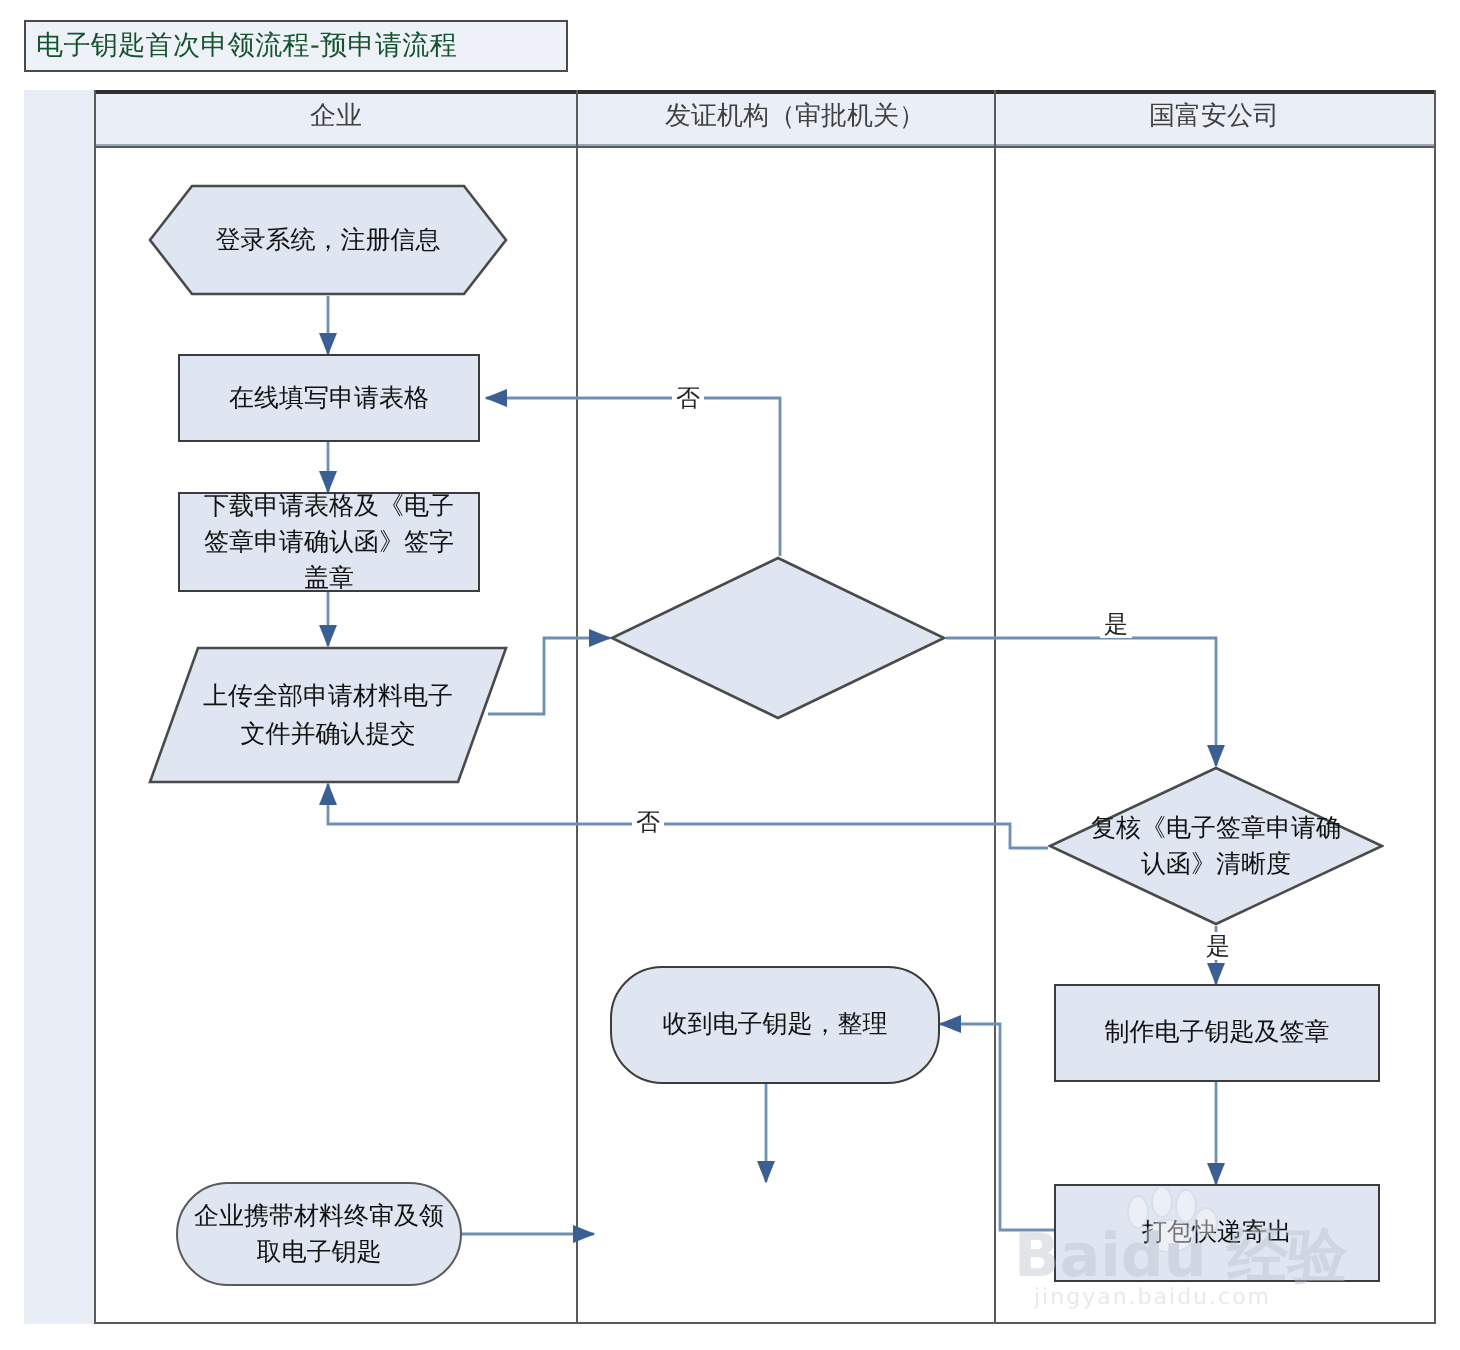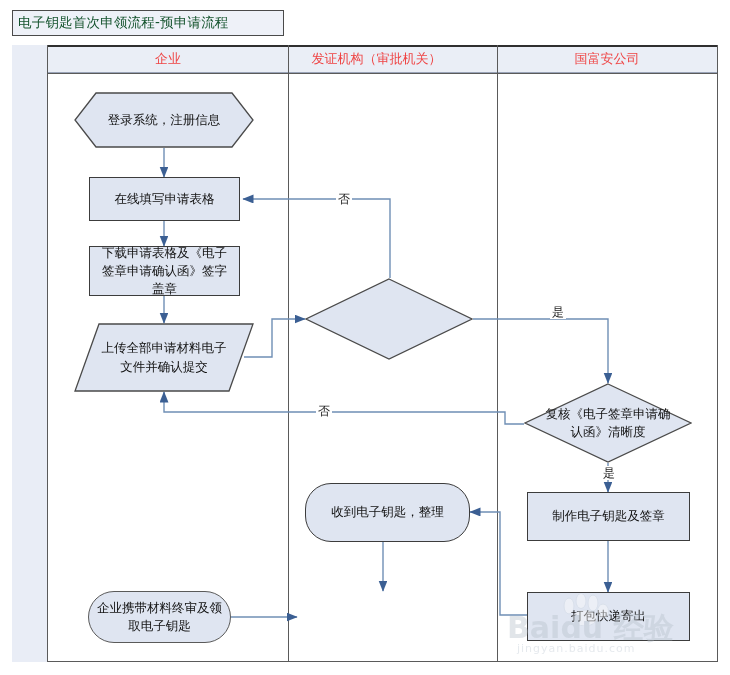--- a/index.html
+++ b/index.html
@@ -53,21 +53,21 @@
     border-bottom: 1px solid #9aa4b8;
     box-sizing: border-box;
   }
   .lane-header-cell {
     position: absolute;
     top: 0;
     height: 28px;
     line-height: 28px;
     text-align: center;
     font-size: 13px;
-    color: #ef4444;
+    color: #404040;
   }
   .lane-body {
     position: absolute;
     left: 0;
     top: 28px;
     width: 100%;
     height: 589px;
     background: #ffffff;
     border-bottom: 1px solid #5a5a5a;
     box-sizing: border-box;
@@ -211,21 +211,21 @@
     <div class="lane-header"></div>
     <div class="lane-body"></div>
     <div class="lane-corner"></div>
     <div class="lane-underline"></div>
 
     <div class="lane-divider" style="left:276px;"></div>
     <div class="lane-divider" style="left:485px;"></div>
     <div class="lane-divider" style="left:705px;"></div>
 
     <div class="lane-header-cell" style="left:36px; width:240px;">企业</div>
-    <div class="lane-header-cell" style="left:260px; width:209px;">发证机构（审批机关）</div>
+    <div class="lane-header-cell" style="left:281px; width:209px;">发证机构（审批机关）</div>
     <div class="lane-header-cell" style="left:485px; width:220px;">国富安公司</div>
   </div>
 
   <svg class="conn-layer" viewBox="0 0 730 675" xmlns="http://www.w3.org/2000/svg">
     <defs>
       <marker id="arw" markerWidth="9" markerHeight="9" refX="7.5" refY="3.2" orient="auto" markerUnits="strokeWidth">
         <path d="M0,0 L8,3.2 L0,6.4 z" fill="#3b5f93"></path>
       </marker>
     </defs>
     <g stroke="#6f8fb5" stroke-width="1.4" fill="none">

